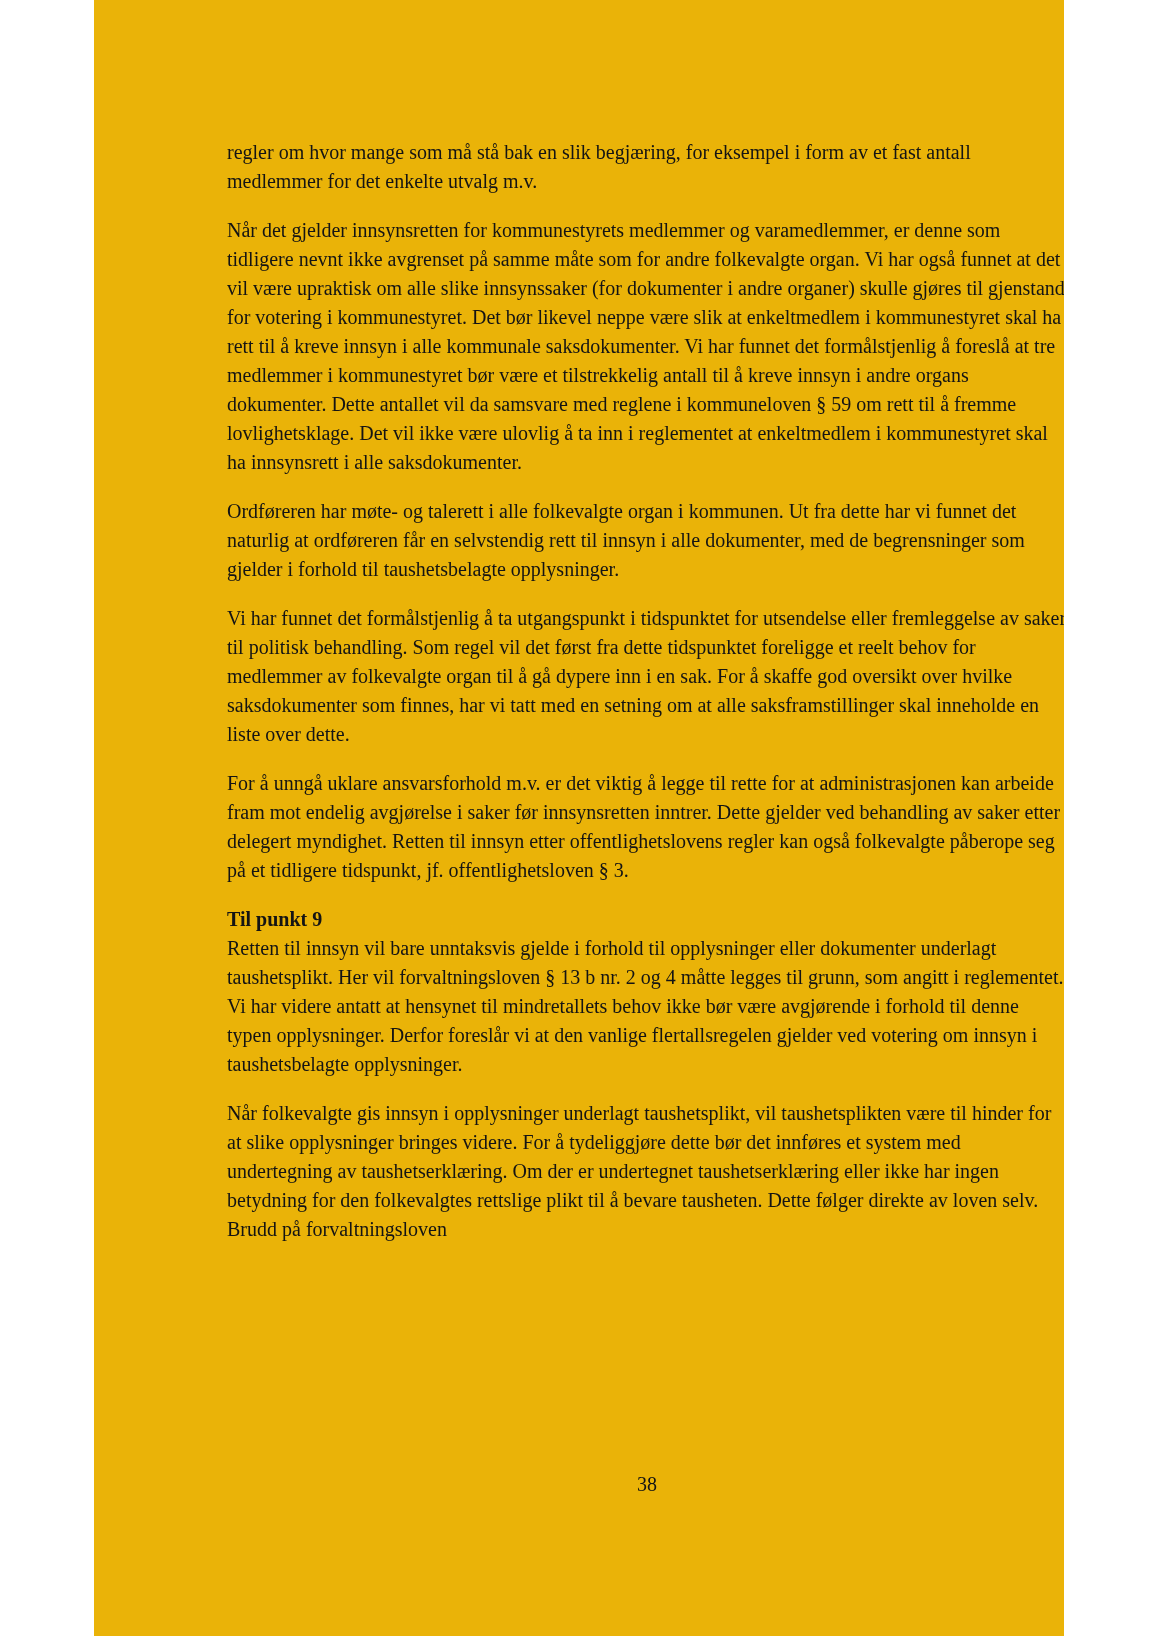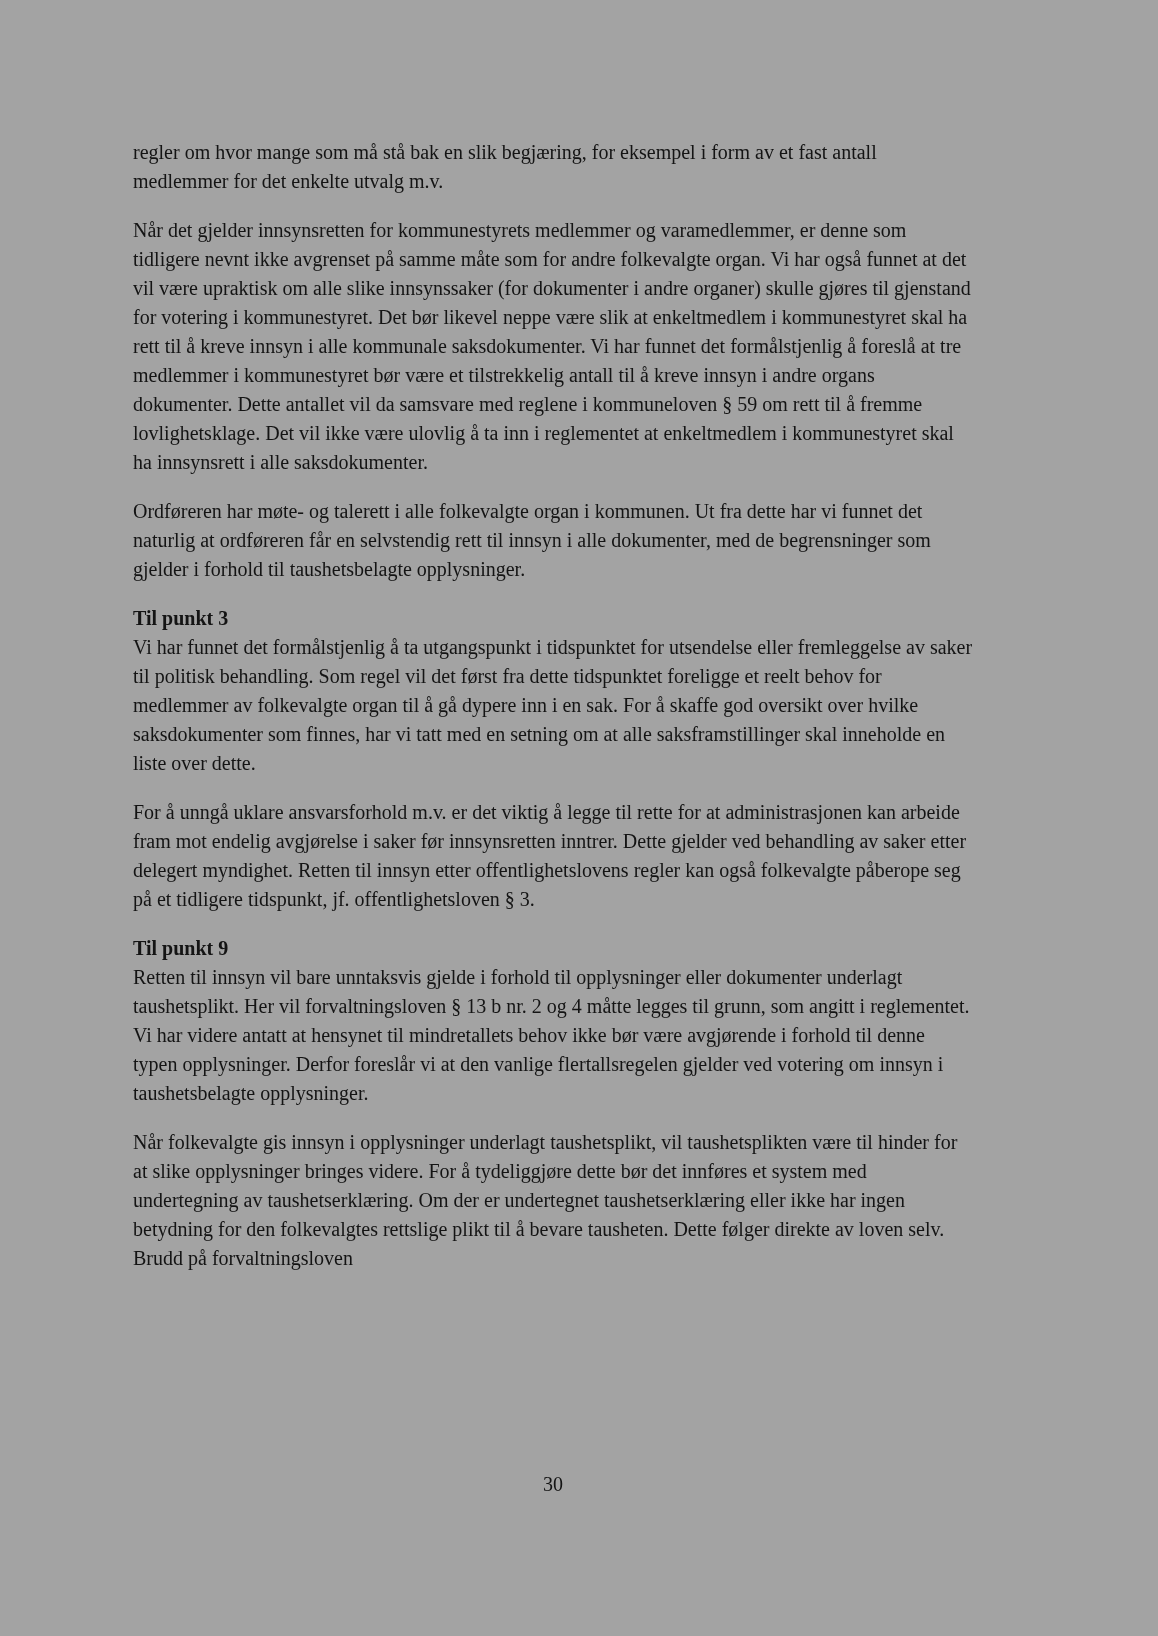--- a/index.html
+++ b/index.html
@@ -1,24 +1,24 @@
 <!DOCTYPE html>
 <html lang="no"><head>
 <meta charset="utf-8">
 <style>
   * { box-sizing: border-box; margin: 0; padding: 0; }
   html, body {
     background: #ffffff;
   }
   .page {
     position: relative;
-    width: 1158px;
+    width: 970px;
     height: 1636px;
     margin: 0 auto;
-    background: #a3a3a3;
+    background: #eab308;
     font-family: "Liberation Serif", "DejaVu Serif", serif;
     color: #141414;
     overflow: hidden;
   }
   .content {
     position: absolute;
     left: 133px;
     top: 138px;
     width: 840px;
     font-size: 20px;
@@ -49,30 +49,29 @@
 
 <div class="page">
   <main class="content">
 
     <p class="para">regler om hvor mange som må stå bak en slik begjæring, for eksempel i form av et fast antall medlemmer for det enkelte utvalg m.v.</p>
 
     <p class="para">Når det gjelder innsynsretten for kommunestyrets medlemmer og varamedlemmer, er denne som tidligere nevnt ikke avgrenset på samme måte som for andre folkevalgte organ. Vi har også funnet at det vil være upraktisk om alle slike innsynssaker (for dokumenter i andre organer) skulle gjøres til gjenstand for votering i kommunestyret. Det bør likevel neppe være slik at enkeltmedlem i kommunestyret skal ha rett til å kreve innsyn i alle kommunale saksdokumenter. Vi har funnet det formålstjenlig å foreslå at tre medlemmer i kommunestyret bør være et tilstrekkelig antall til å kreve innsyn i andre organs dokumenter. Dette antallet vil da samsvare med reglene i kommuneloven § 59 om rett til å fremme lovlighetsklage. Det vil ikke være ulovlig å ta inn i reglementet at enkeltmedlem i kommunestyret skal ha innsynsrett i alle saksdokumenter.</p>
 
     <p class="para">Ordføreren har møte- og talerett i alle folkevalgte organ i kommunen. Ut fra dette har vi funnet det naturlig at ordføreren får en selvstendig rett til innsyn i alle dokumenter, med de begrensninger som gjelder i forhold til taushetsbelagte opplysninger.</p>
 
-    <h2 class="heading">Til punkt 3</h2>
 
     <p class="para">Vi har funnet det formålstjenlig å ta utgangspunkt i tidspunktet for utsendelse eller fremleggelse av saker til politisk behandling. Som regel vil det først fra dette tidspunktet foreligge et reelt behov for medlemmer av folkevalgte organ til å gå dypere inn i en sak. For å skaffe god oversikt over hvilke saksdokumenter som finnes, har vi tatt med en setning om at alle saksframstillinger skal inneholde en liste over dette.</p>
 
     <p class="para">For å unngå uklare ansvarsforhold m.v. er det viktig å legge til rette for at administrasjonen kan arbeide fram mot endelig avgjørelse i saker før innsynsretten inntrer. Dette gjelder ved behandling av saker etter delegert myndighet. Retten til innsyn etter offentlighetslovens regler kan også folkevalgte påberope seg på et tidligere tidspunkt, jf. offentlighetsloven § 3.</p>
 
     <h2 class="heading">Til punkt 9</h2>
 
     <p class="para">Retten til innsyn vil bare unntaksvis gjelde i forhold til opplysninger eller dokumenter underlagt taushetsplikt. Her vil forvaltningsloven § 13 b nr. 2 og 4 måtte legges til grunn, som angitt i reglementet. Vi har videre antatt at hensynet til mindretallets behov ikke bør være avgjørende i forhold til denne typen opplysninger. Derfor foreslår vi at den vanlige flertallsregelen gjelder ved votering om innsyn i taushetsbelagte opplysninger.</p>
 
     <p class="para">
       <span>Når folkevalgte gis innsyn i opplysninger underlagt taushetsplikt, vil taushetsplikten være til hinder for at slike opplysninger bringes videre. For å tydeliggjøre dette bør det innføres et system med undertegning av taushetserklæring. Om der er undertegnet taushetserklæring eller ikke har ingen betydning for den folkevalgtes rettslige plikt til å bevare tausheten. Dette følger direkte av loven selv. Brudd på forvaltningsloven</span><br>
     </p>
 
   </main>
 
-  <div class="page-number">30</div>
+  <div class="page-number">38</div>
 </div>
 
 </body></html>

